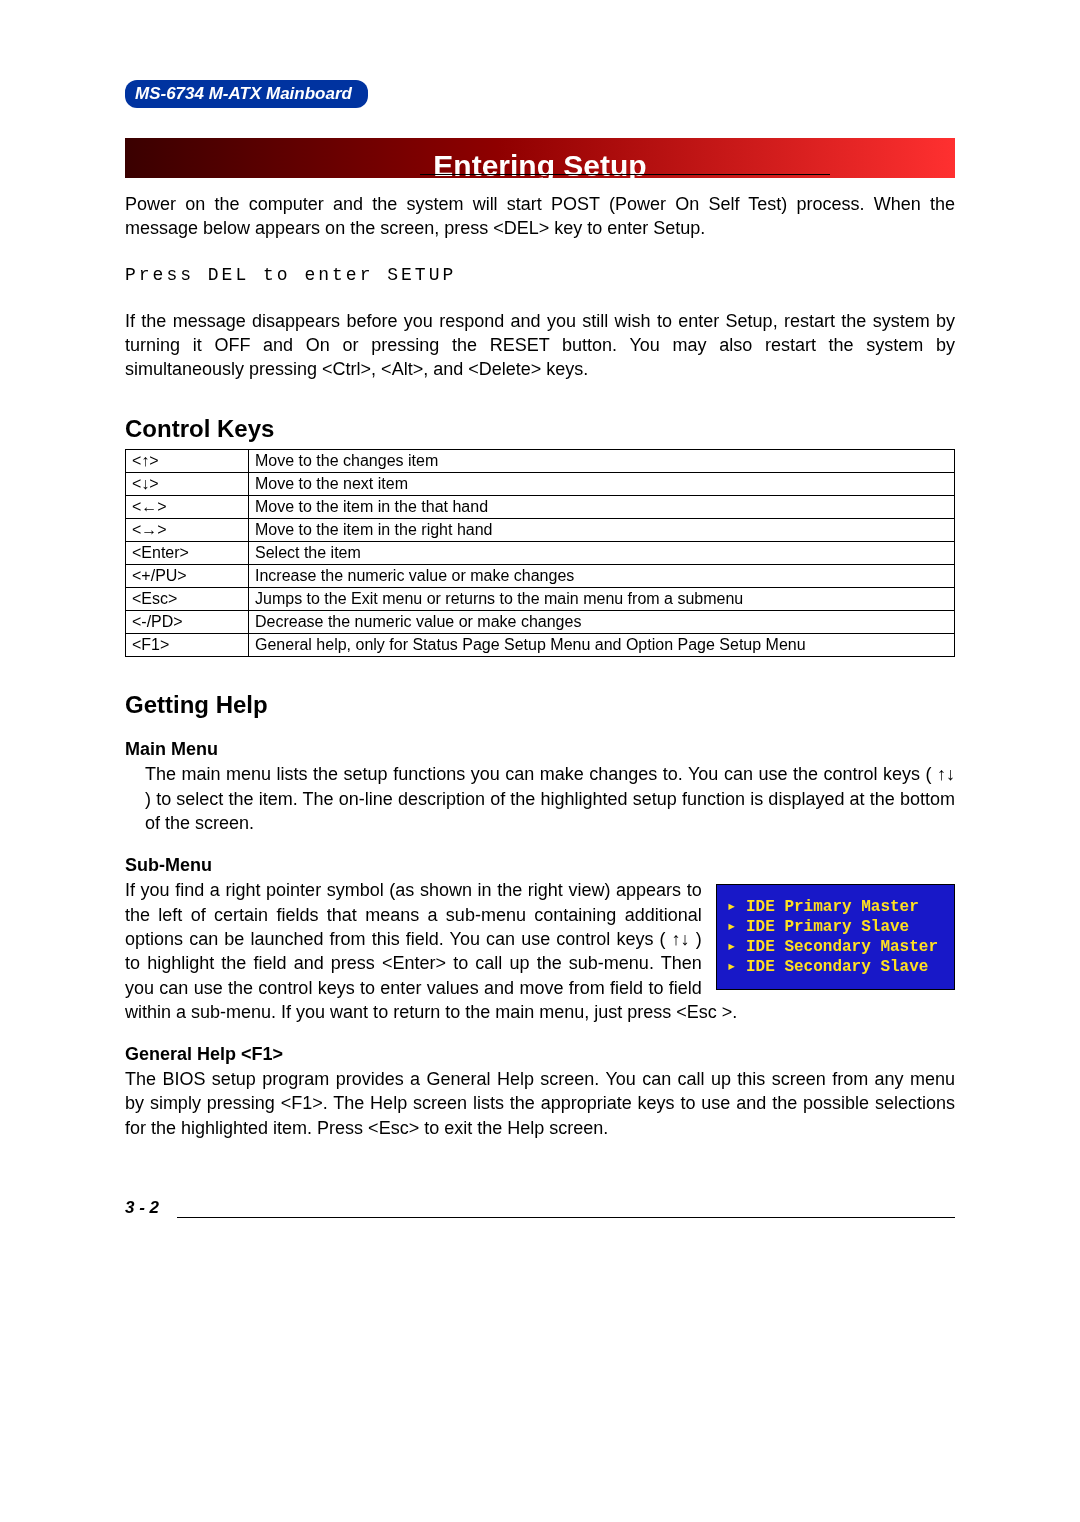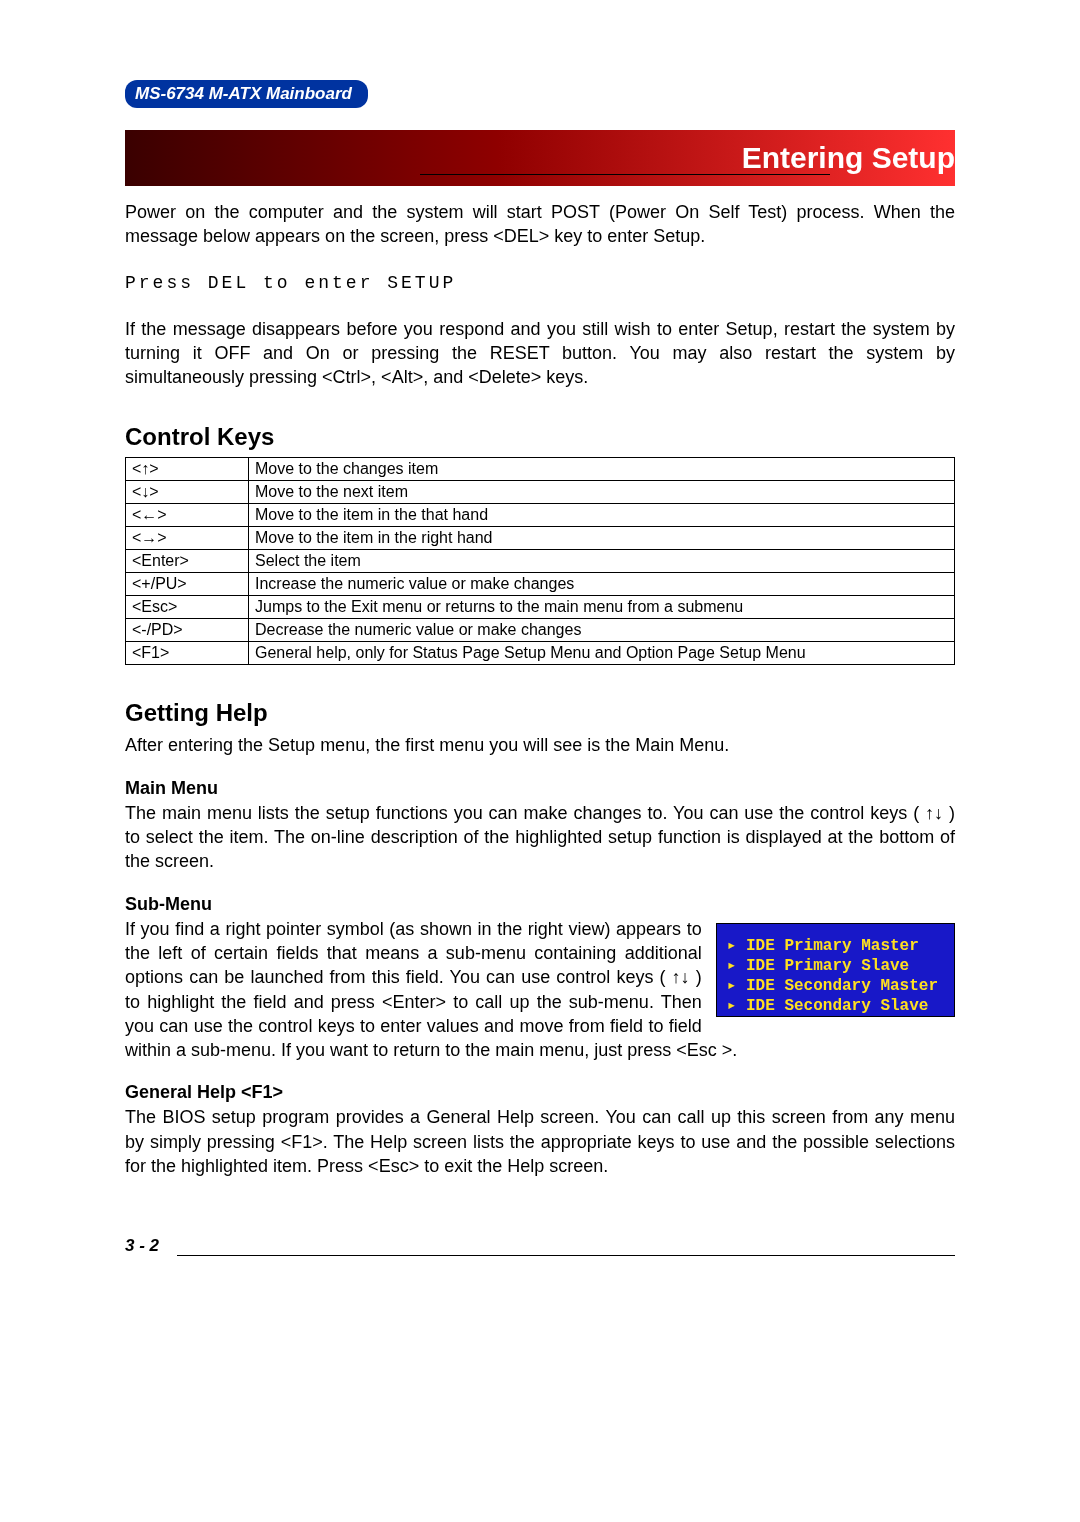--- a/index.html
+++ b/index.html
@@ -25,27 +25,27 @@
     border-radius: 12px;
   }
   .header-rule {
     position: absolute;
     left: 295px;
     right: 125px;
     top: 94px;
     border-top: 1px solid #000;
   }
   .section-banner {
-    margin-top: 22px;
-    height: 56px;
+    margin-top: 30px;
+    height: 40px;
     background: linear-gradient(to right, #3a0000 0%, #8f0000 45%, #ff3030 100%);
     color: #fff;
     font-size: 30px;
     font-weight: bold;
-    text-align: right;
+    text-align: center;
     line-height: 56px;
   }
   .body-text {
     font-size: 18px;
     line-height: 1.35;
     margin-top: 14px;
     text-align: justify;
   }
   .mono-center {
     font-family: "Courier New", monospace;
@@ -81,21 +81,21 @@
   .submenu-wrap {
     overflow: hidden;
   }
   .bios-box {
     float: right;
     background: #1818c8;
     color: #ffe020;
     font-family: "Courier New", monospace;
     font-weight: bold;
     font-size: 16px;
-    padding: 12px 16px 0 10px;
+    padding: 12px 16px 12px 10px;
     margin: 6px 0 6px 14px;
     line-height: 1.25;
     border: 1px solid #000;
   }
   .bios-box .item::before {
     content: "▸ ";
   }
   .footer {
     margin-top: 58px;
     display: flex;
@@ -165,24 +165,23 @@
           <td>Decrease the numeric value or make changes</td>
         </tr>
     <tr>
           <td>&lt;F1&gt;</td>
           <td>General help, only for Status Page Setup Menu and Option Page Setup Menu</td>
         </tr>
   </tbody>
     </table>
 
   <h2 class="sub">Getting Help</h2>
-  <div class="body-text" style="margin-top:0;">After entering the Setup menu, the first menu you will see is the Main Menu.</div>
 
   <h3 class="mini">Main Menu</h3>
-  <div class="body-text" style="margin-top:0;">The main menu lists the setup functions you can make changes to. You can use the control keys ( ↑↓ ) to select the item. The on-line description of the highlighted setup function is displayed at the bottom of the screen.</div>
+  <div class="body-text" style="margin-top:0;margin-left:20px;">The main menu lists the setup functions you can make changes to. You can use the control keys ( ↑↓ ) to select the item. The on-line description of the highlighted setup function is displayed at the bottom of the screen.</div>
 
   <h3 class="mini">Sub-Menu</h3>
   <div class="submenu-wrap">
     <div class="bios-box">
       <div class="item">IDE Primary Master</div>
       <div class="item">IDE Primary Slave</div>
       <div class="item">IDE Secondary Master</div>
       <div class="item">IDE Secondary Slave</div>
     </div>
     <div class="body-text" style="margin-top:0;">If you find a right pointer symbol (as shown in the right view) appears to the left of certain fields that means a sub-menu containing additional options can be launched from this field. You can use control keys ( ↑↓ ) to highlight the field and press &lt;Enter&gt; to call up the sub-menu. Then you can use the control keys to enter values and  move from field to field within a sub-menu. If you want to return to the main menu, just press &lt;Esc &gt;.</div>

